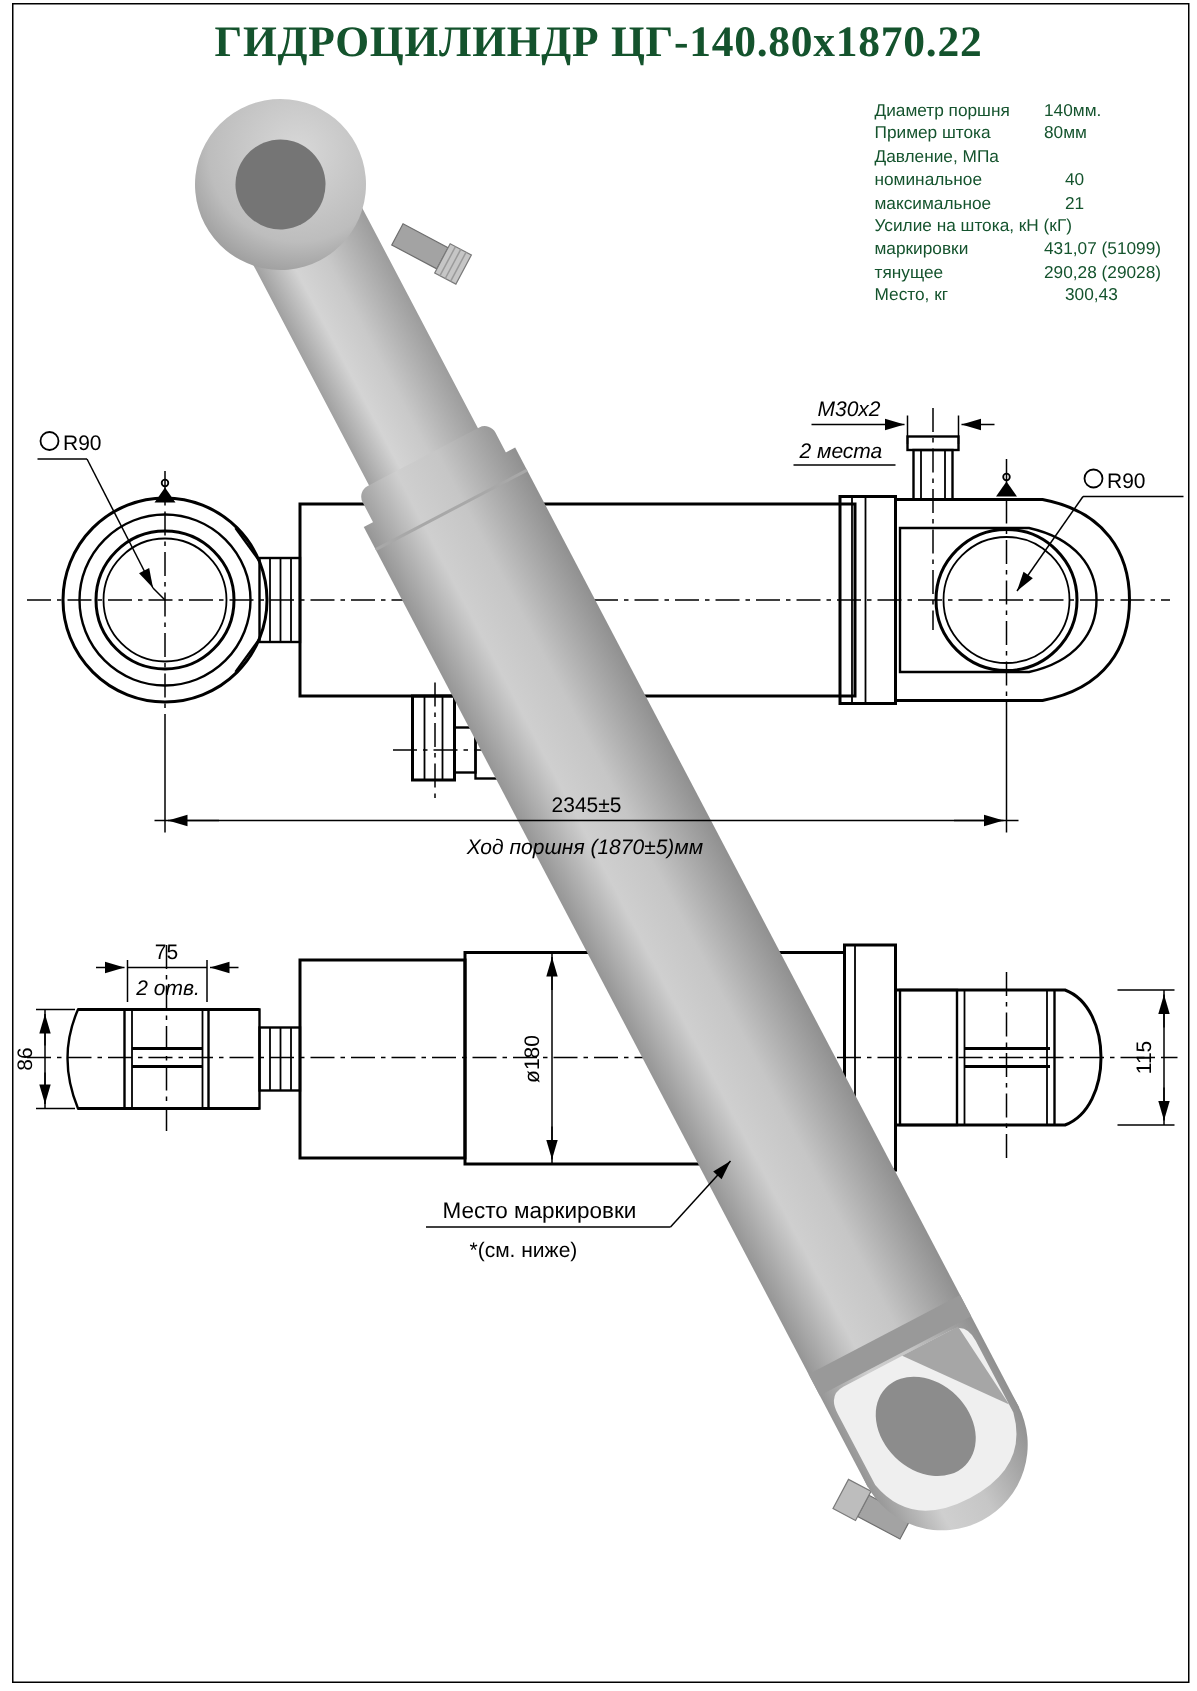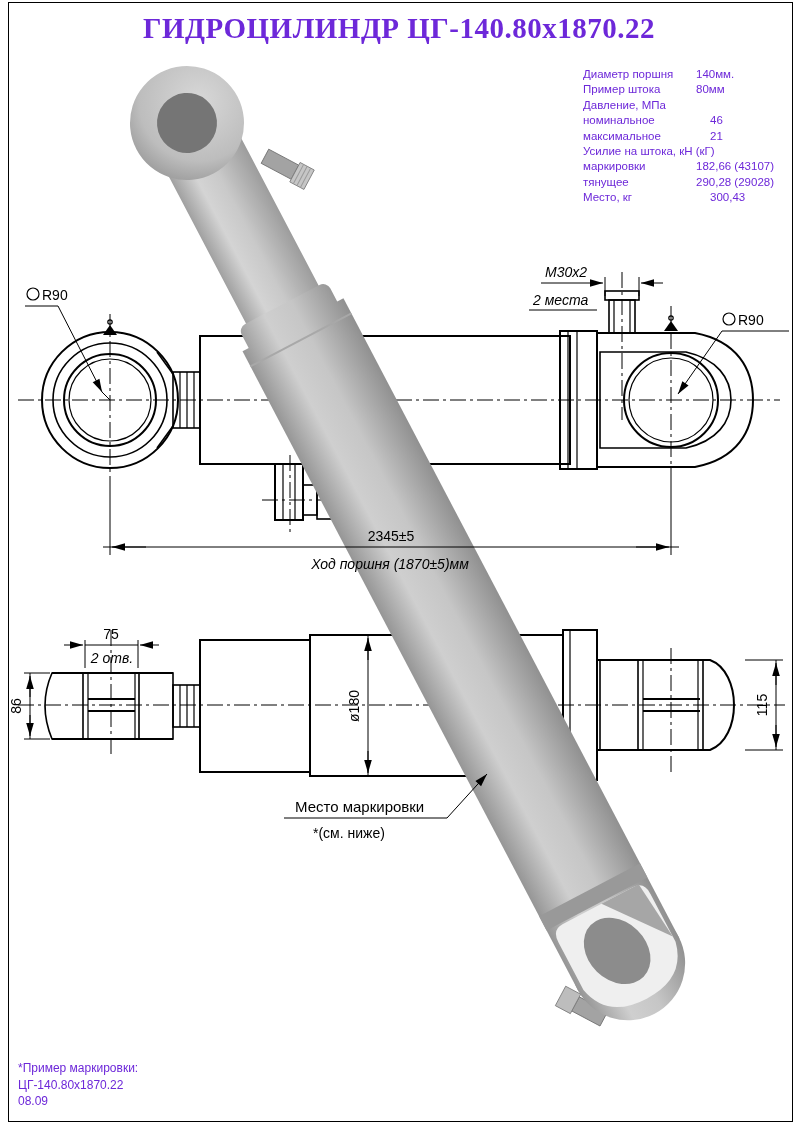--- a/index.html
+++ b/index.html
@@ -1,17 +1,17 @@
 <!DOCTYPE html>
 <html><head>
 <meta charset="utf-8">
 <style>
   html,body{margin:0;padding:0;background:#fff;}
   #sheet{position:relative;width:798px;height:1127px;background:#fff;overflow:hidden;
-         font-family:"Liberation Sans",sans-serif;color:#6d28d9;}
+         font-family:"Liberation Sans",sans-serif;color:#14532d;}
   #frame{position:absolute;left:8px;top:2px;right:5px;bottom:5px;border:1px solid #000;}
   #title{position:absolute;left:0;top:12px;width:100%;text-align:center;
          font-family:"Liberation Serif",serif;font-weight:bold;font-size:29px;letter-spacing:.5px;}
   #specs{position:absolute;left:583px;top:67px;width:205px;font-size:11.5px;line-height:15.4px;}
   .spec-row{display:flex;white-space:nowrap;}
   .spec-row .lbl{min-width:113px;}
   .spec-row.indent .val{padding-left:14px;}
   #footer{position:absolute;left:18px;top:1060px;font-size:12px;line-height:16.5px;}
   svg{position:absolute;left:0;top:0;}
   svg text{font-family:"Liberation Sans",sans-serif;font-size:14px;fill:#000;}
@@ -39,33 +39,33 @@
     <div class="spec-row">
         <span class="lbl">Пример штока</span>
         <span class="val">80мм</span>
       </div>
     <div class="spec-row">
         <span class="lbl">Давление, МПа</span>
         <span class="val"></span>
       </div>
     <div class="spec-row indent">
         <span class="lbl">номинальное</span>
-        <span class="val">46</span>
+        <span class="val">40</span>
       </div>
     <div class="spec-row indent">
         <span class="lbl">максимальное</span>
         <span class="val">21</span>
       </div>
     <div class="spec-row">
         <span class="lbl">Усилие на штока, кН (кГ)</span>
         <span class="val"></span>
       </div>
     <div class="spec-row">
         <span class="lbl">маркировки</span>
-        <span class="val">182,66 (43107)</span>
+        <span class="val">431,07 (51099)</span>
       </div>
     <div class="spec-row">
         <span class="lbl">тянущее</span>
         <span class="val">290,28 (29028)</span>
       </div>
     <div class="spec-row indent">
         <span class="lbl">Место, кг</span>
         <span class="val">300,43</span>
       </div>
   </div>
@@ -302,18 +302,13 @@
 
       <g>
         <text class="big" x="295" y="812">Место маркировки</text>
         <line class="d1" x1="284" y1="818" x2="447" y2="818" stroke-width="1.2"></line>
         <line class="d1" x1="447" y1="818" x2="487" y2="774" marker-end="url(#arr)"></line>
         <text x="313" y="838">*(см. ниже)</text>
       </g>
     </g>
   </svg>
 
-  <div id="footer">
-    <div>*Пример маркировки:</div>
-    <div>ЦГ-140.80х1870.22</div>
-    <div>08.09</div>
-  </div>
 </div>
 
 </body></html>

